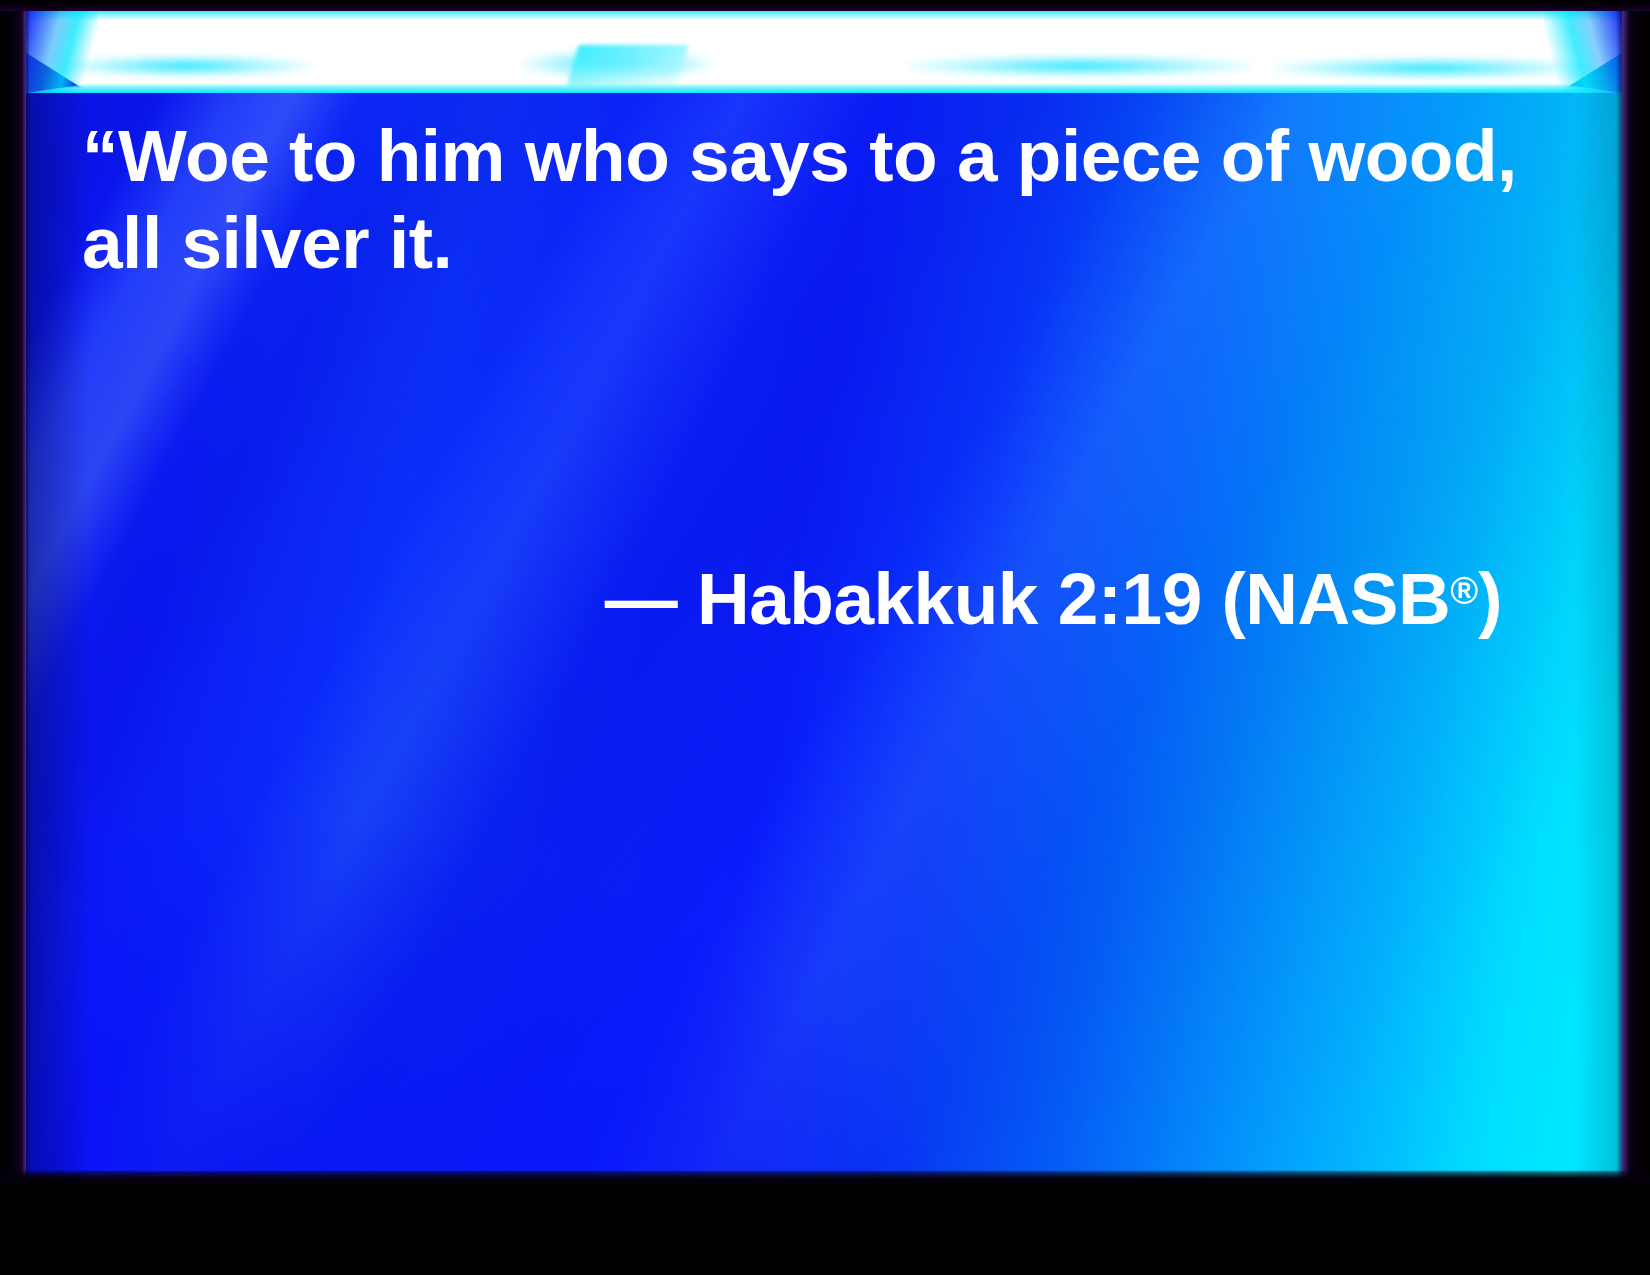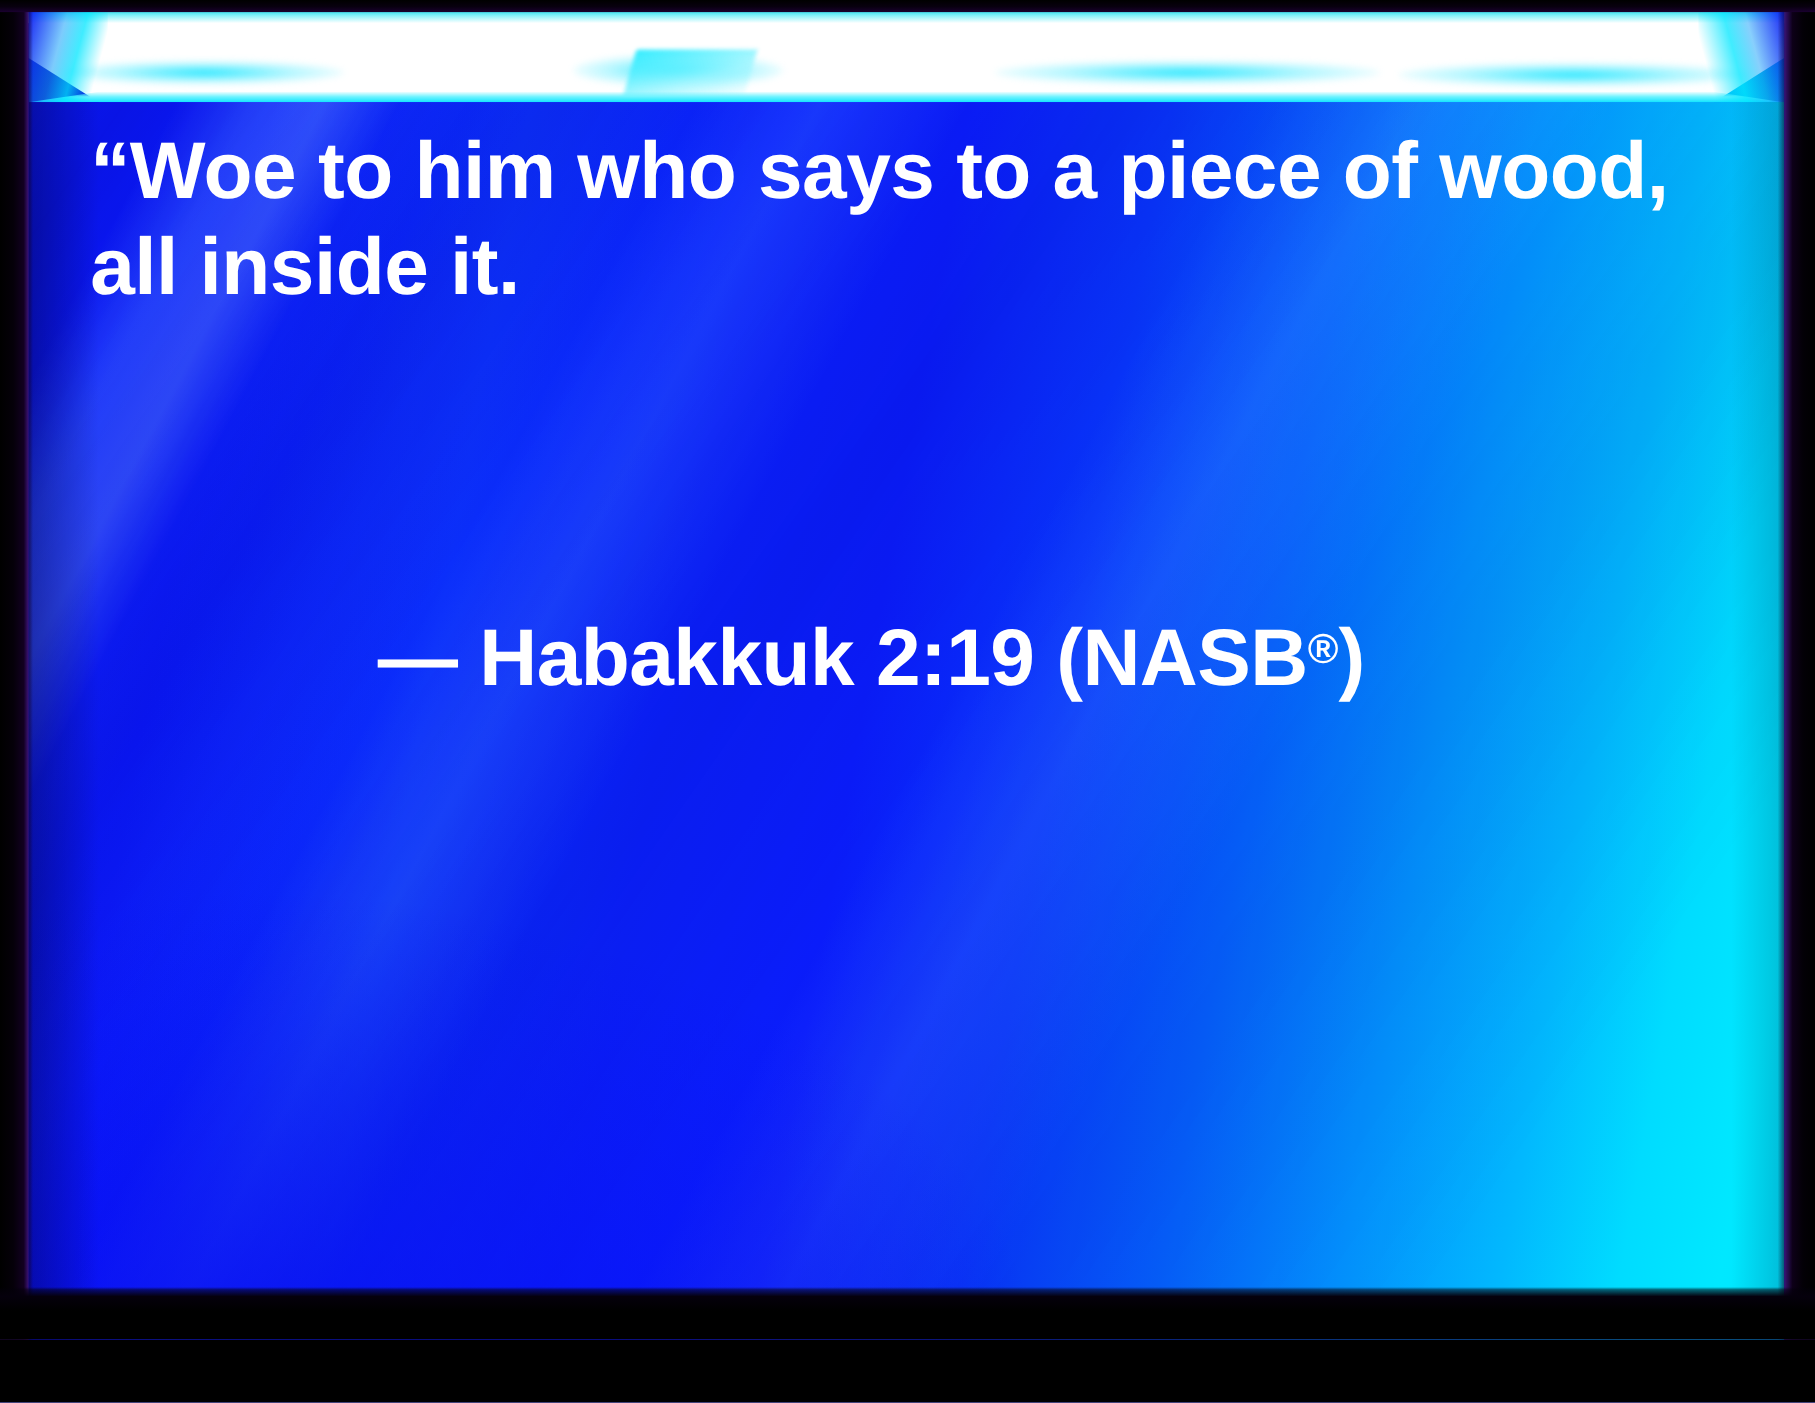--- a/index.html
+++ b/index.html
@@ -6,21 +6,21 @@
     margin: 0;
     padding: 0;
     background: #000000;
   }
 
   #stage {
     position: relative;
     width: 1650px;
     height: 1218px;
     overflow: hidden;
-    background: #6d28d9;
+    background: #8b5cf6;
     font-family: "Liberation Sans", "DejaVu Sans", sans-serif;
   }
 
   
   .frame-edge {
     position: absolute;
     pointer-events: none;
   }
   .frame-top {
     left: 0; top: 0; width: 1650px; height: 11px;
@@ -213,21 +213,21 @@
     font-stretch: condensed;
     letter-spacing: -0.5px;
     white-space: nowrap;
     font-family: "Liberation Sans Narrow", "Liberation Sans", "DejaVu Sans Condensed", sans-serif;
   }
   .attribution {
     position: absolute;
     left: 82px;
     top: 548px;
     width: 1420px;
-    text-align: center;
+    text-align: right;
     z-index: 30;
     color: #ffffff;
     font-size: 73px;
     line-height: 87px;
     font-weight: bold;
     font-stretch: condensed;
     letter-spacing: -0.5px;
     white-space: nowrap;
     font-family: "Liberation Sans Narrow", "Liberation Sans", "DejaVu Sans Condensed", sans-serif;
   }
@@ -258,21 +258,21 @@
     <div class="glow-wisp wisp-c"></div>
     <div class="glow-wisp wisp-d"></div>
     <div class="glow-notch"></div>
     <div class="glow-cyan-bottom"></div>
     <div class="glow-left-cap"></div>
     <div class="glow-right-cap"></div>
   </div>
 
   <div class="verse-block">
     <div class="verse-line">“Woe to him who says to a piece of wood,</div>
-    <div class="verse-line">all inside it.</div>
+    <div class="verse-line">all silver it.</div>
   </div>
 
   <div class="attribution"><span>—</span>&nbsp;<span>Habakkuk 2:19</span>&nbsp;<span>(NASB</span><span class="reg-mark">®</span><span>)</span></div>
 
   <div class="frame-edge frame-left"></div>
   <div class="frame-edge frame-right"></div>
   <div class="frame-edge frame-top"></div>
   <div class="frame-edge frame-bottom"></div>
 
 </div>

